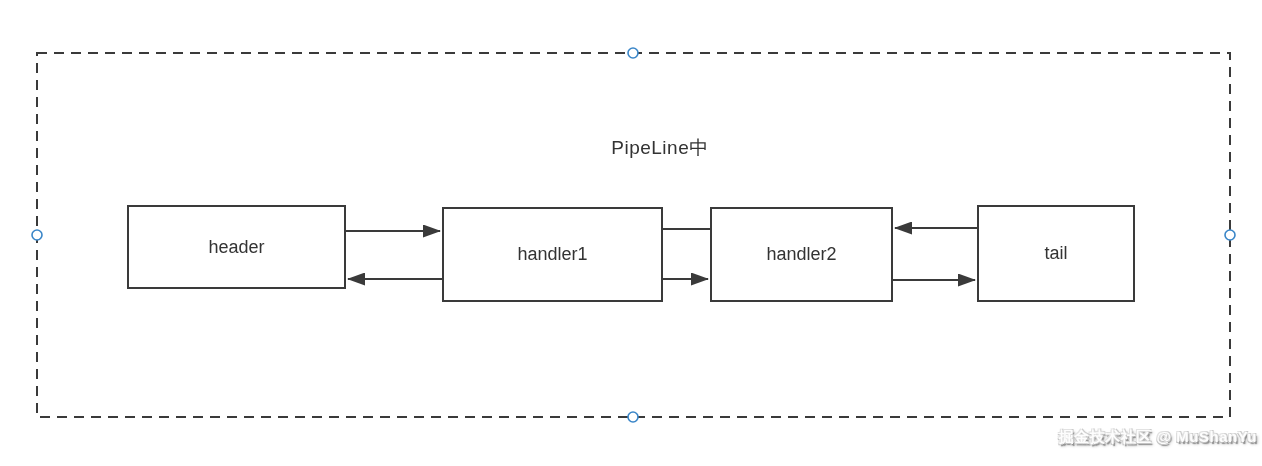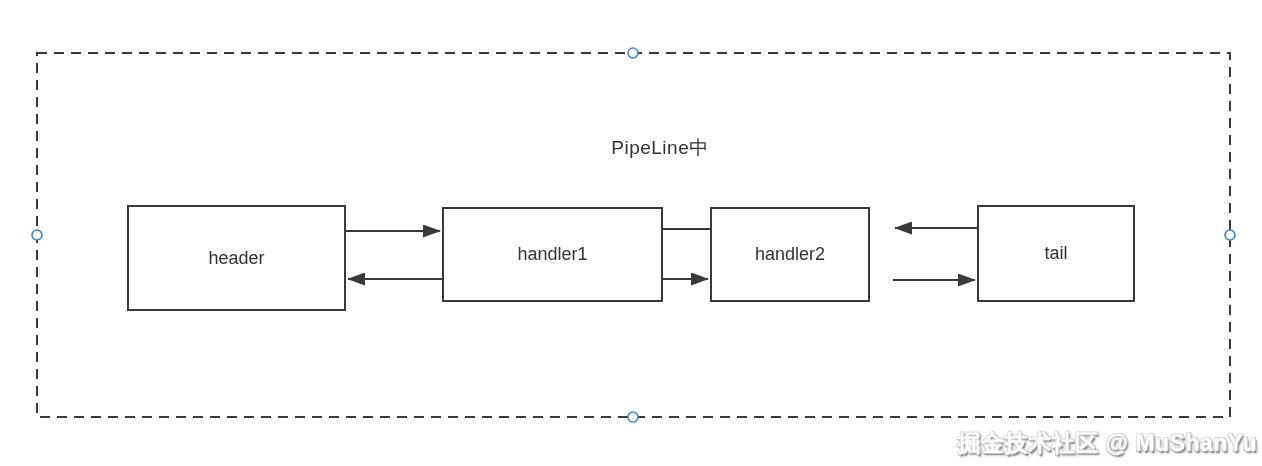--- a/index.html
+++ b/index.html
@@ -39,29 +39,29 @@
     border: 2px solid #3a3a3a;
     display: flex;
     flex-direction: column;
     align-items: center;
     justify-content: center;
     color: #333333;
     font-size: 18px;
     line-height: 27px;
     text-align: center;
   }
-  #node-header   { left: 127px; top: 205px; width: 219px; height: 106px; }
+  #node-header   { left: 127px; top: 205px; width: 219px; height: 84px; }
   #node-handler1 { left: 442px; top: 207px; width: 221px; height: 95px; }
-  #node-handler2 { left: 710px; top: 207px; width: 160px; height: 95px; }
+  #node-handler2 { left: 710px; top: 207px; width: 183px; height: 95px; }
   #node-tail     { left: 977px; top: 205px; width: 158px; height: 97px; }
   .watermark {
     position: absolute;
     right: 5px;
     top: 428px;
-    font-size: 23px;
+    font-size: 15px;
     font-weight: bold;
     color: #fdfdfd;
     letter-spacing: 0.5px;
     text-shadow:
       -1px -1px 0 #e2e2e2,
        1px -1px 0 #cccccc,
       -1px  1px 0 #c4c4c4,
        1.5px 1.5px 1px #8f8f8f,
        2px 2px 3px rgba(80,80,80,0.45);
     white-space: nowrap;

